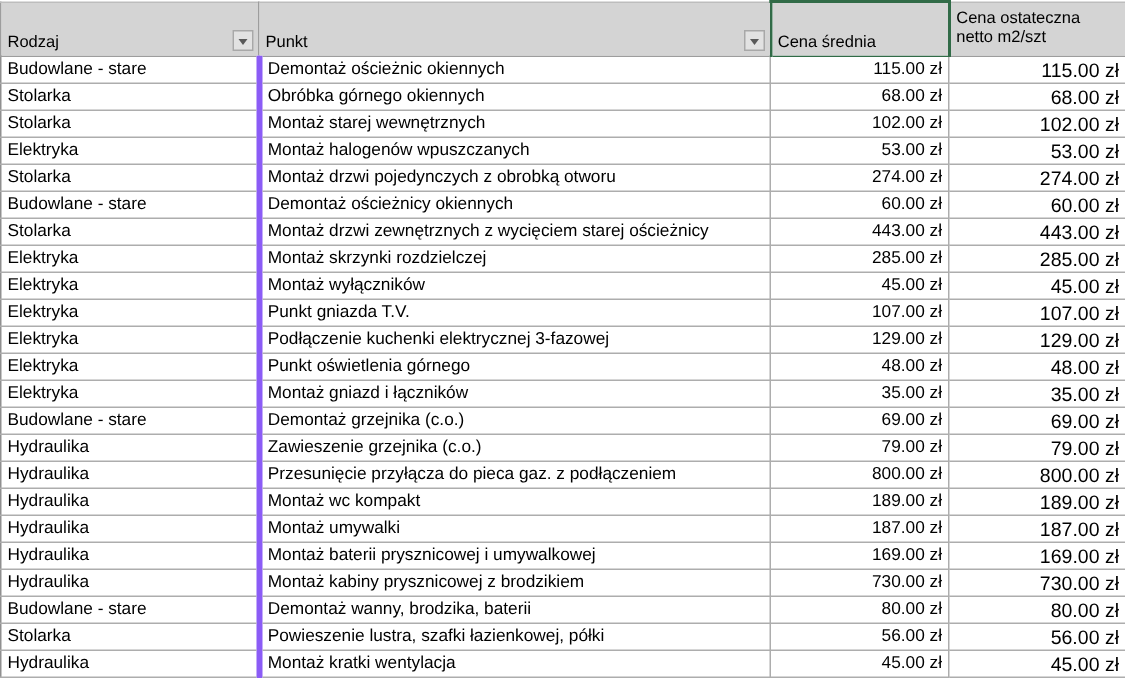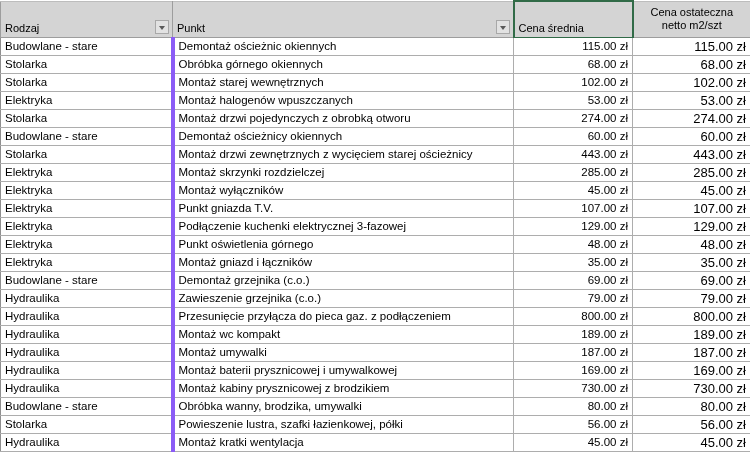--- a/index.html
+++ b/index.html
@@ -56,21 +56,20 @@
   }
 
   th .hdr-text {
     display: block;
     padding-bottom: 2px;
   }
 
   th.two-line {
     vertical-align: top;
     padding-top: 4px;
-    text-align: center;
   }
   th.two-line .hdr-text {
     white-space: normal;
     padding-bottom: 0;
   }
 
   
   th.selected {
     border-top: 2px solid #316b47;
     border-left: 2px solid #316b47;
@@ -287,21 +286,21 @@
           <td class="final">169.00 zł</td>
         </tr>
         <tr>
           <td class="cat">Hydraulika</td>
           <td class="name">Montaż kabiny prysznicowej z brodzikiem</td>
           <td class="price">730.00 zł</td>
           <td class="final">730.00 zł</td>
         </tr>
         <tr>
           <td class="cat">Budowlane - stare</td>
-          <td class="name">Obróbka wanny, brodzika, umywalki</td>
+          <td class="name">Demontaż wanny, brodzika, baterii</td>
           <td class="price">80.00 zł</td>
           <td class="final">80.00 zł</td>
         </tr>
         <tr>
           <td class="cat">Stolarka</td>
           <td class="name">Powieszenie lustra, szafki łazienkowej, półki</td>
           <td class="price">56.00 zł</td>
           <td class="final">56.00 zł</td>
         </tr>
         <tr>

